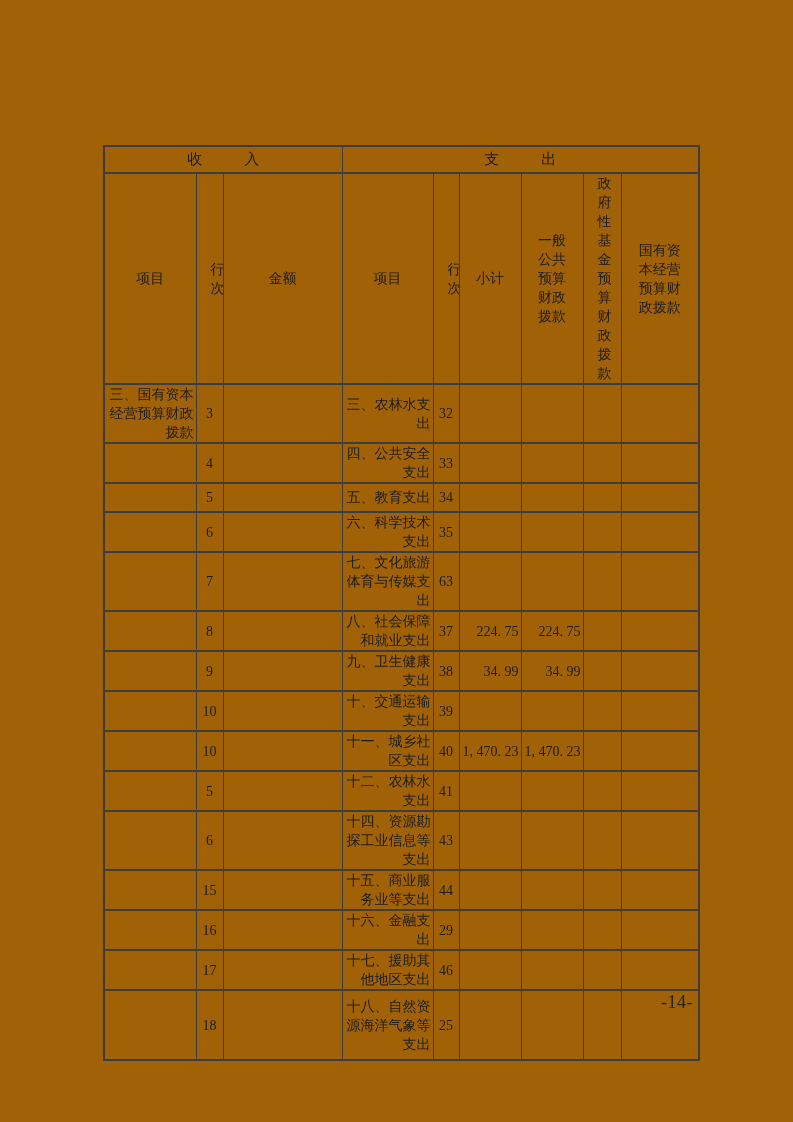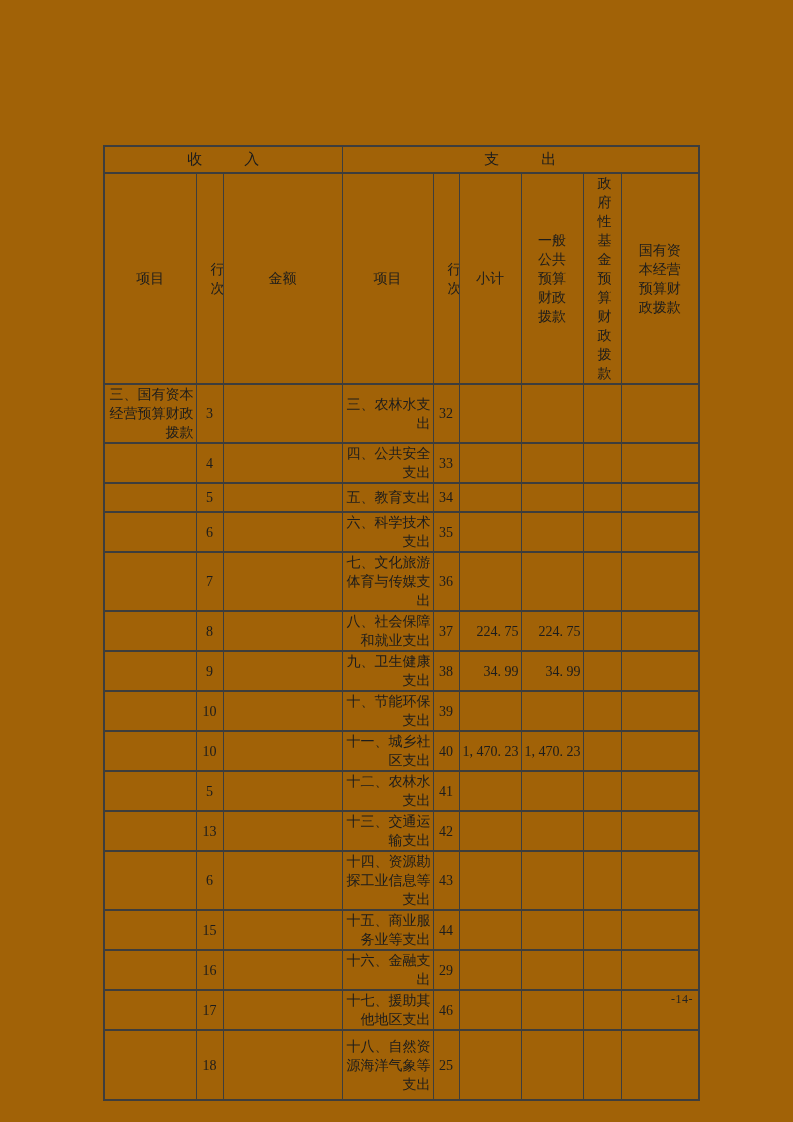--- a/index.html
+++ b/index.html
@@ -59,21 +59,21 @@
   .c-in_amt, .c-subtotal, .c-general, .c-govfund, .c-statecap {
     text-align: right;
     padding-right: 3px;
     white-space: nowrap;
   }
   tr.last-row td { height: 68px; }
   .page-number {
     position: absolute;
     top: 992px;
     right: 100px;
-    font-size: 12px;
+    font-size: 18px;
     letter-spacing: 0.5px;
     color: #222222;
   }
 </style>
 </head>
 <body>
 
 <div class="page">
 
   <table class="budget">
@@ -148,21 +148,21 @@
           <td class="c-subtotal"></td>
           <td class="c-general"></td>
           <td class="c-govfund"></td>
           <td class="c-statecap"></td>
         </tr>
         <tr>
           <td class="c-in_item"></td>
           <td class="c-in_row">7</td>
           <td class="c-in_amt"></td>
           <td class="c-ex_item">七、文化旅游体育与传媒支出</td>
-          <td class="c-ex_row">36</td>
+          <td class="c-ex_row">63</td>
           <td class="c-subtotal"></td>
           <td class="c-general"></td>
           <td class="c-govfund"></td>
           <td class="c-statecap"></td>
         </tr>
         <tr>
           <td class="c-in_item"></td>
           <td class="c-in_row">8</td>
           <td class="c-in_amt"></td>
           <td class="c-ex_item">八、社会保障和就业支出</td>
@@ -180,21 +180,21 @@
           <td class="c-ex_row">38</td>
           <td class="c-subtotal">34. 99</td>
           <td class="c-general">34. 99</td>
           <td class="c-govfund"></td>
           <td class="c-statecap"></td>
         </tr>
         <tr>
           <td class="c-in_item"></td>
           <td class="c-in_row">10</td>
           <td class="c-in_amt"></td>
-          <td class="c-ex_item">十、节能环保支出</td>
+          <td class="c-ex_item">十、交通运输支出</td>
           <td class="c-ex_row">39</td>
           <td class="c-subtotal"></td>
           <td class="c-general"></td>
           <td class="c-govfund"></td>
           <td class="c-statecap"></td>
         </tr>
         <tr>
           <td class="c-in_item"></td>
           <td class="c-in_row">10</td>
           <td class="c-in_amt"></td>
@@ -211,31 +211,20 @@
           <td class="c-in_amt"></td>
           <td class="c-ex_item">十二、农林水支出</td>
           <td class="c-ex_row">41</td>
           <td class="c-subtotal"></td>
           <td class="c-general"></td>
           <td class="c-govfund"></td>
           <td class="c-statecap"></td>
         </tr>
         <tr>
           <td class="c-in_item"></td>
-          <td class="c-in_row">13</td>
-          <td class="c-in_amt"></td>
-          <td class="c-ex_item">十三、交通运输支出</td>
-          <td class="c-ex_row">42</td>
-          <td class="c-subtotal"></td>
-          <td class="c-general"></td>
-          <td class="c-govfund"></td>
-          <td class="c-statecap"></td>
-        </tr>
-        <tr>
-          <td class="c-in_item"></td>
           <td class="c-in_row">6</td>
           <td class="c-in_amt"></td>
           <td class="c-ex_item">十四、资源勘探工业信息等支出</td>
           <td class="c-ex_row">43</td>
           <td class="c-subtotal"></td>
           <td class="c-general"></td>
           <td class="c-govfund"></td>
           <td class="c-statecap"></td>
         </tr>
         <tr>

